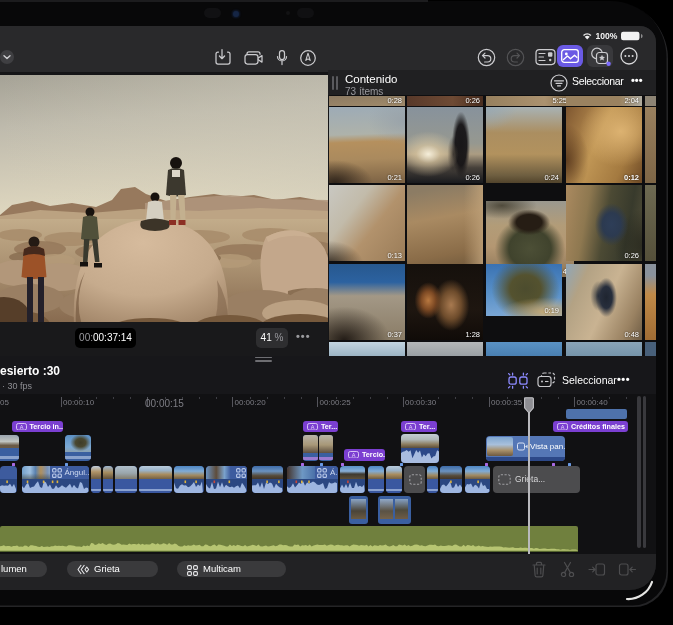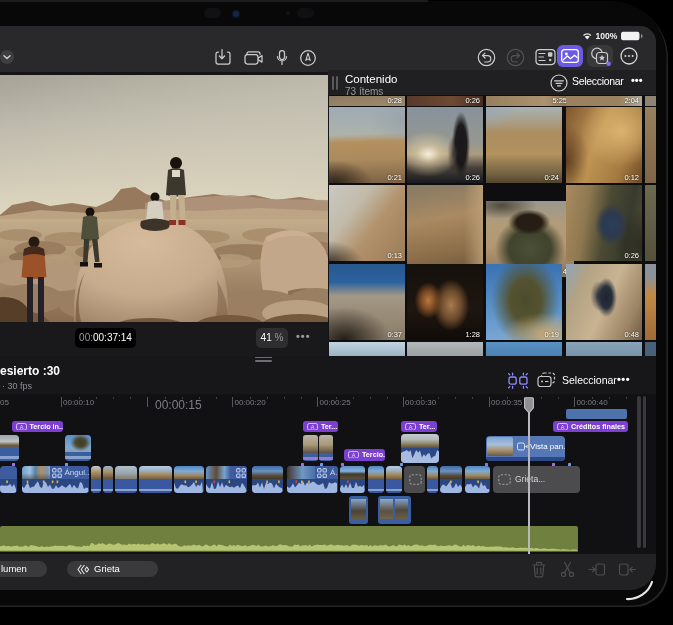--- a/index.html
+++ b/index.html
@@ -36,21 +36,21 @@
   radial-gradient(40% 30% at 28% 62%, #f5eeda 0%, rgba(225,205,165,.6) 40%, rgba(190,170,140,0) 100%),
   radial-gradient(12% 44% at 71% 50%, rgba(22,20,22,.98) 0%, rgba(22,20,22,.95) 62%, rgba(22,20,22,0) 100%),
   radial-gradient(8% 24% at 61% 62%, rgba(24,22,24,.95) 0%, rgba(24,22,24,0) 100%),
   linear-gradient(180deg, #87929c 0%, #969890 48%, #ab9c82 62%, #46403a 80%, #191a1e 100%); }
 .r2c { background:
   radial-gradient(60% 45% at 0% 0%, rgba(152,168,178,.95), rgba(152,168,178,0) 70%),
   linear-gradient(180deg, #a8b2b4 0%, #ab8e60 34%, #b2925e 62%, #6e5e40 90%, #52442c 100%); }
 .r2d { background:
   radial-gradient(75% 65% at 72% 32%, #dcb271 0%, rgba(216,176,112,0) 72%),
   radial-gradient(50% 80% at 0% 70%, rgba(84,52,26,.85), rgba(84,52,26,0) 60%),
-  linear-gradient(115deg, #7e5630 0%, #c09655 42%, #a47a40 75%, #6e4a26 100%); }
+  linear-gradient(115deg, #7e5630 0%, #c09655 42%, #a47a40 75%, #6e4a26 100%); font-weight: bold; }
 .r2e { background:linear-gradient(180deg,#99805e,#7e6646); }
 .r3a { background:
   radial-gradient(80% 60% at 0% 108%, rgba(32,26,20,.95), rgba(32,26,20,0) 58%),
   linear-gradient(128deg, #c9c8c2 0%, #c2bbaa 32%, #b2926c 58%, #9a7c58 100%); }
 .r3b { background:
   linear-gradient(90deg, rgba(150,120,86,0) 75%, rgba(190,160,120,.85) 100%),
   linear-gradient(170deg, #8c7c64 8%, #a98a62 35%, #8a6c48 70%, #5e4c34 100%); }
 .r3c { background:
   radial-gradient(24% 17% at 49% 28%, #261d14 0%, #261d14 60%, rgba(38,29,20,0) 100%),
   radial-gradient(40% 42% at 50% 63%, #4c4f36 0%, #40432d 60%, rgba(76,79,54,0) 100%),
@@ -357,21 +357,21 @@
         <div class="thumb r3d" style="left:236px;top:115px;width:76px;height:76px">
             <div class="dur">0:26</div>
           </div>
         <div class="thumb r3e" style="left:315px;top:115px;width:76px;height:76px"></div>
         <div class="thumb r4a" style="left:-1px;top:193.5px;width:76px;height:76px">
             <div class="dur">0:37</div>
           </div>
         <div class="thumb r4b" style="left:77px;top:193.5px;width:76px;height:76px">
             <div class="dur">1:28</div>
           </div>
-        <div class="thumb r4c" style="left:156px;top:193.5px;width:76px;height:76px">
+        <div class="thumb r4c" style="left:156px;top:193.5px;width:76px;height:52px">
             <div class="dur">0:19</div>
           </div>
         <div class="thumb r4d" style="left:236px;top:193.5px;width:76px;height:76px">
             <div class="dur">0:48</div>
           </div>
         <div class="thumb r4e" style="left:315px;top:193.5px;width:76px;height:76px"></div>
         <div class="thumb r5a" style="left:-1px;top:272px;width:76px;height:14px"></div>
         <div class="thumb r5b" style="left:77px;top:272px;width:76px;height:14px"></div>
         <div class="thumb r5c" style="left:156px;top:272px;width:76px;height:14px"></div>
         <div class="thumb r5d" style="left:236px;top:272px;width:76px;height:14px"></div>
@@ -429,21 +429,21 @@
         <div class="abs" style="left:506.6px;top:40.5px;width:1px;height:2.5px;background:#3e3e44"></div>
         <div class="abs" style="left:523.7px;top:40.5px;width:1px;height:2.5px;background:#3e3e44"></div>
         <div class="abs" style="left:540.8px;top:40.5px;width:1px;height:2.5px;background:#3e3e44"></div>
         <div class="abs" style="left:557.9px;top:40.5px;width:1px;height:2.5px;background:#3e3e44"></div>
         <div class="abs" style="left:592.1px;top:40.5px;width:1px;height:2.5px;background:#3e3e44"></div>
         <div class="abs" style="left:609.2px;top:40.5px;width:1px;height:2.5px;background:#3e3e44"></div>
         <div class="abs" style="left:626.3px;top:40.5px;width:1px;height:2.5px;background:#3e3e44"></div>
         <div class="abs" style="left:643.4px;top:40.5px;width:1px;height:2.5px;background:#3e3e44"></div>
         <div class="abs" style="left:0px;top:42px;color:#7d7d84;font-size:8px;white-space:nowrap">05</div>
         <div class="abs" style="left:63px;top:42px;color:#7d7d84;font-size:8px;white-space:nowrap">00:00:10</div>
-        <div class="abs" style="left:155px;top:42px;color:#7d7d84;font-size:12px;white-space:nowrap">00:00:15</div>
+        <div class="abs" style="left:145px;top:42px;color:#7d7d84;font-size:10px;white-space:nowrap">00:00:15</div>
         <div class="abs" style="left:234.5px;top:42px;color:#7d7d84;font-size:8px;white-space:nowrap">00:00:20</div>
         <div class="abs" style="left:319.5px;top:42px;color:#7d7d84;font-size:8px;white-space:nowrap">00:00:25</div>
         <div class="abs" style="left:405px;top:42px;color:#7d7d84;font-size:8px;white-space:nowrap">00:00:30</div>
         <div class="abs" style="left:491px;top:42px;color:#7d7d84;font-size:8px;white-space:nowrap">00:00:35</div>
         <div class="abs" style="left:576.5px;top:42px;color:#7d7d84;font-size:8px;white-space:nowrap">00:00:40</div>
 
       <div class="abs" style="left:566px;top:53px;width:61px;height:10px;background:#4e72ab;border-radius:2px"></div>
 
       <div class="abs" style="left:11.5px;top:65px;width:51px;height:10.5px;background:#7b3fd1;border-radius:3px;overflow:hidden">
           <svg class="abs" style="left:4px;top:1.5px" width="11" height="7.5" viewBox="0 0 11 7.5">
@@ -718,20 +718,31 @@
       <div class="bbtn" style="left:67px;width:91px;padding:0;">
         <svg style="position:absolute;left:10px;top:3px" width="13" height="11" viewBox="0 0 13 11">
           <g fill="none" stroke="#e8e8ea" stroke-width="1.1" stroke-linejoin="round">
             <path d="M4.2 1 L1 5.5 L4.2 10"></path>
             <path d="M7.4 1 L4.2 5.5 L7.4 10"></path>
             <path d="M9.8 3 L8 5.5 L9.8 8 L11.6 5.5 Z"></path>
           </g>
         </svg>
         <span style="padding-left:27px">Grieta</span>
       </div>
+      <div class="bbtn" style="left:177px;width:109px;padding:0;">
+        <svg style="position:absolute;left:10px;top:3.5px" width="11" height="11" viewBox="0 0 11 11">
+          <g fill="none" stroke="#e8e8ea" stroke-width="1.1">
+            <rect x="0.6" y="0.6" width="3.8" height="3.8" rx="1.1"></rect>
+              <rect x="6.6" y="0.6" width="3.8" height="3.8" rx="1.1"></rect>
+            <rect x="0.6" y="6.6" width="3.8" height="3.8" rx="1.1"></rect>
+              <rect x="6.6" y="6.6" width="3.8" height="3.8" rx="1.1"></rect>
+          </g>
+        </svg>
+        <span style="padding-left:26px">Multicam</span>
+      </div>
       <svg class="abs" style="left:531px;top:7px" width="16" height="17" viewBox="0 0 16 17">
         <g fill="none" stroke="#4d4d4f" stroke-width="1.2" stroke-linecap="round">
           <path d="M2 4 h12 M5.5 4 v-1.6 a1 1 0 0 1 1-1 h3 a1 1 0 0 1 1 1 v1.6"></path>
           <path d="M3.3 4.6 l0.8 9.8 a1.6 1.6 0 0 0 1.6 1.4 h4.6 a1.6 1.6 0 0 0 1.6-1.4 l0.8-9.8"></path>
           <path d="M6.2 7 v6 M9.8 7 v6"></path>
         </g>
       </svg>
       <svg class="abs" style="left:559px;top:7px" width="17" height="17" viewBox="0 0 17 17">
         <g fill="none" stroke="#4d4d4f" stroke-width="1.2" stroke-linecap="round">
           <circle cx="4.5" cy="13.4" r="2.1"></circle>

